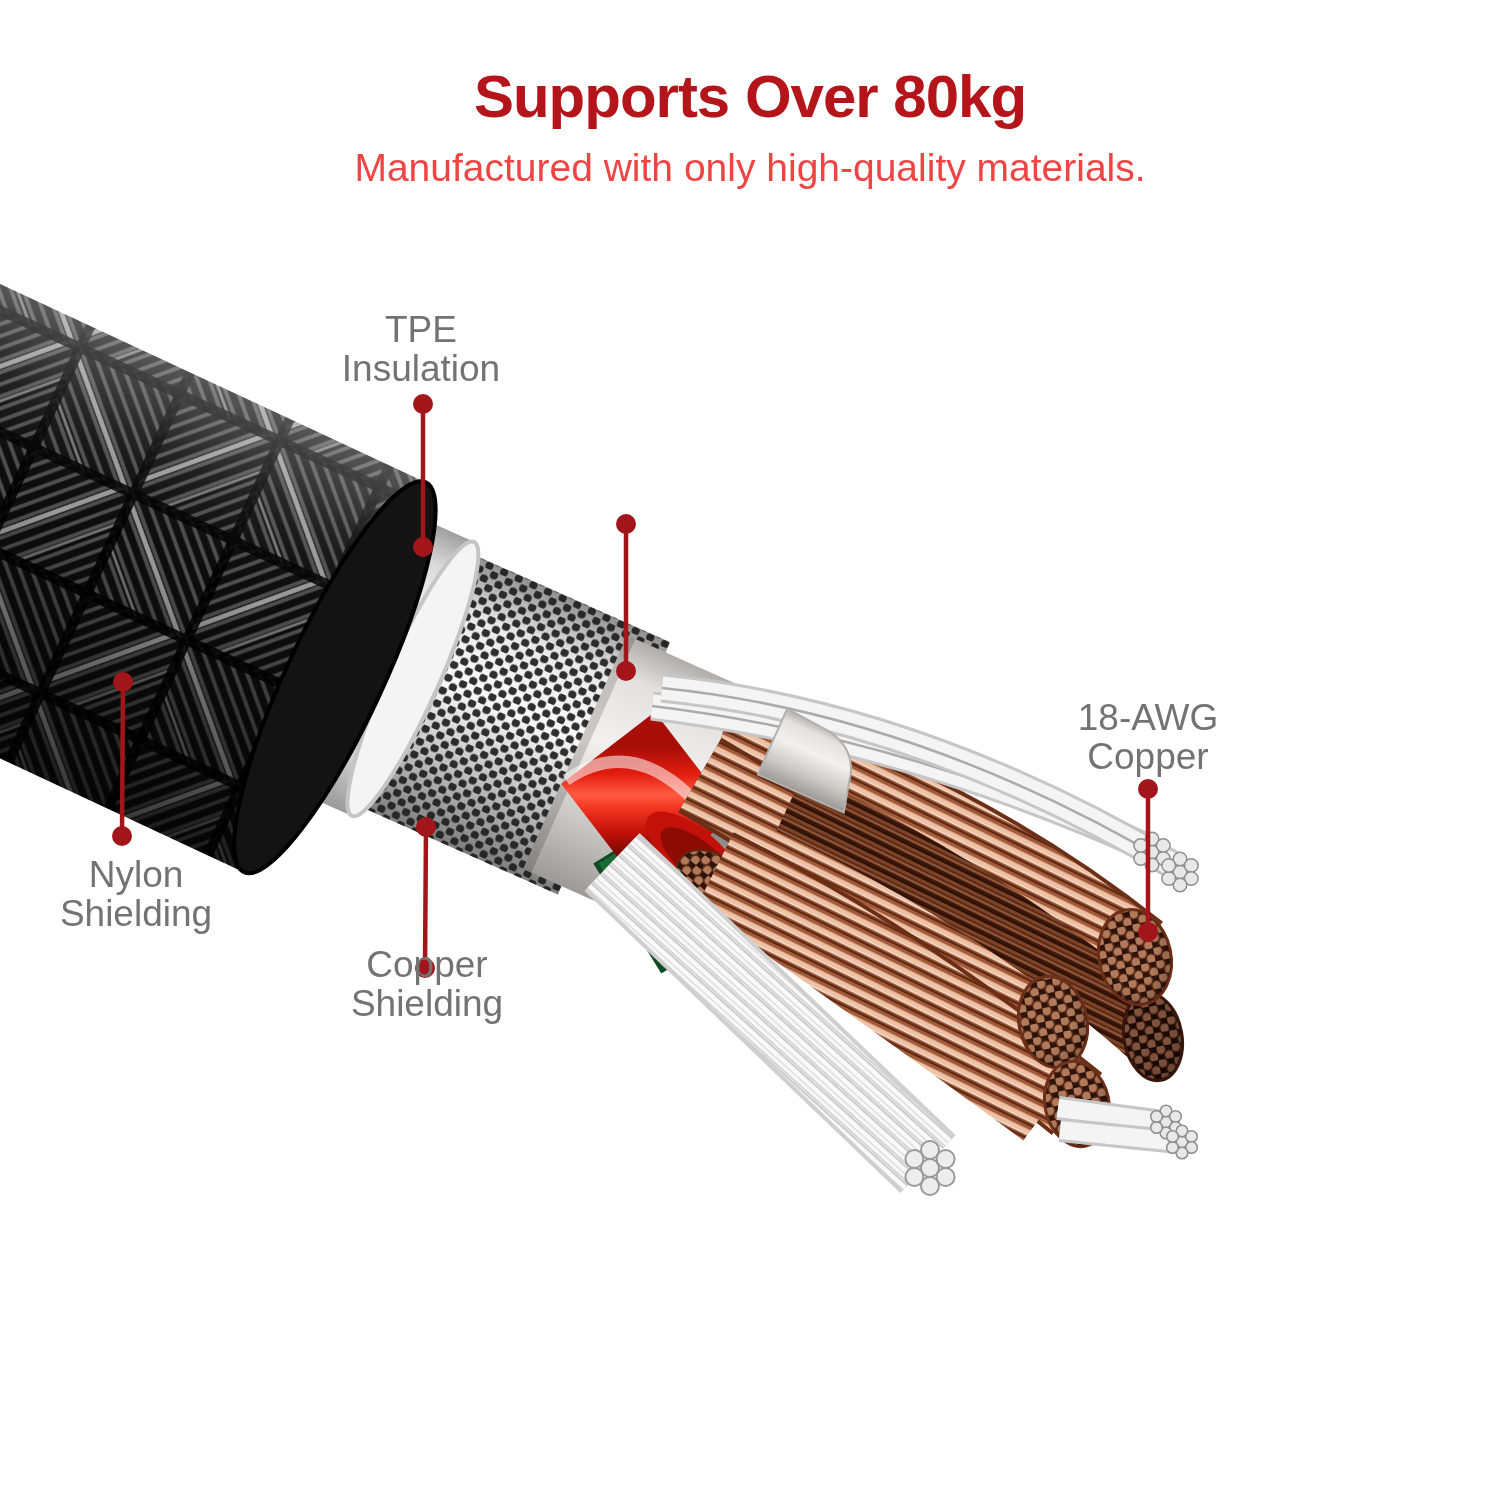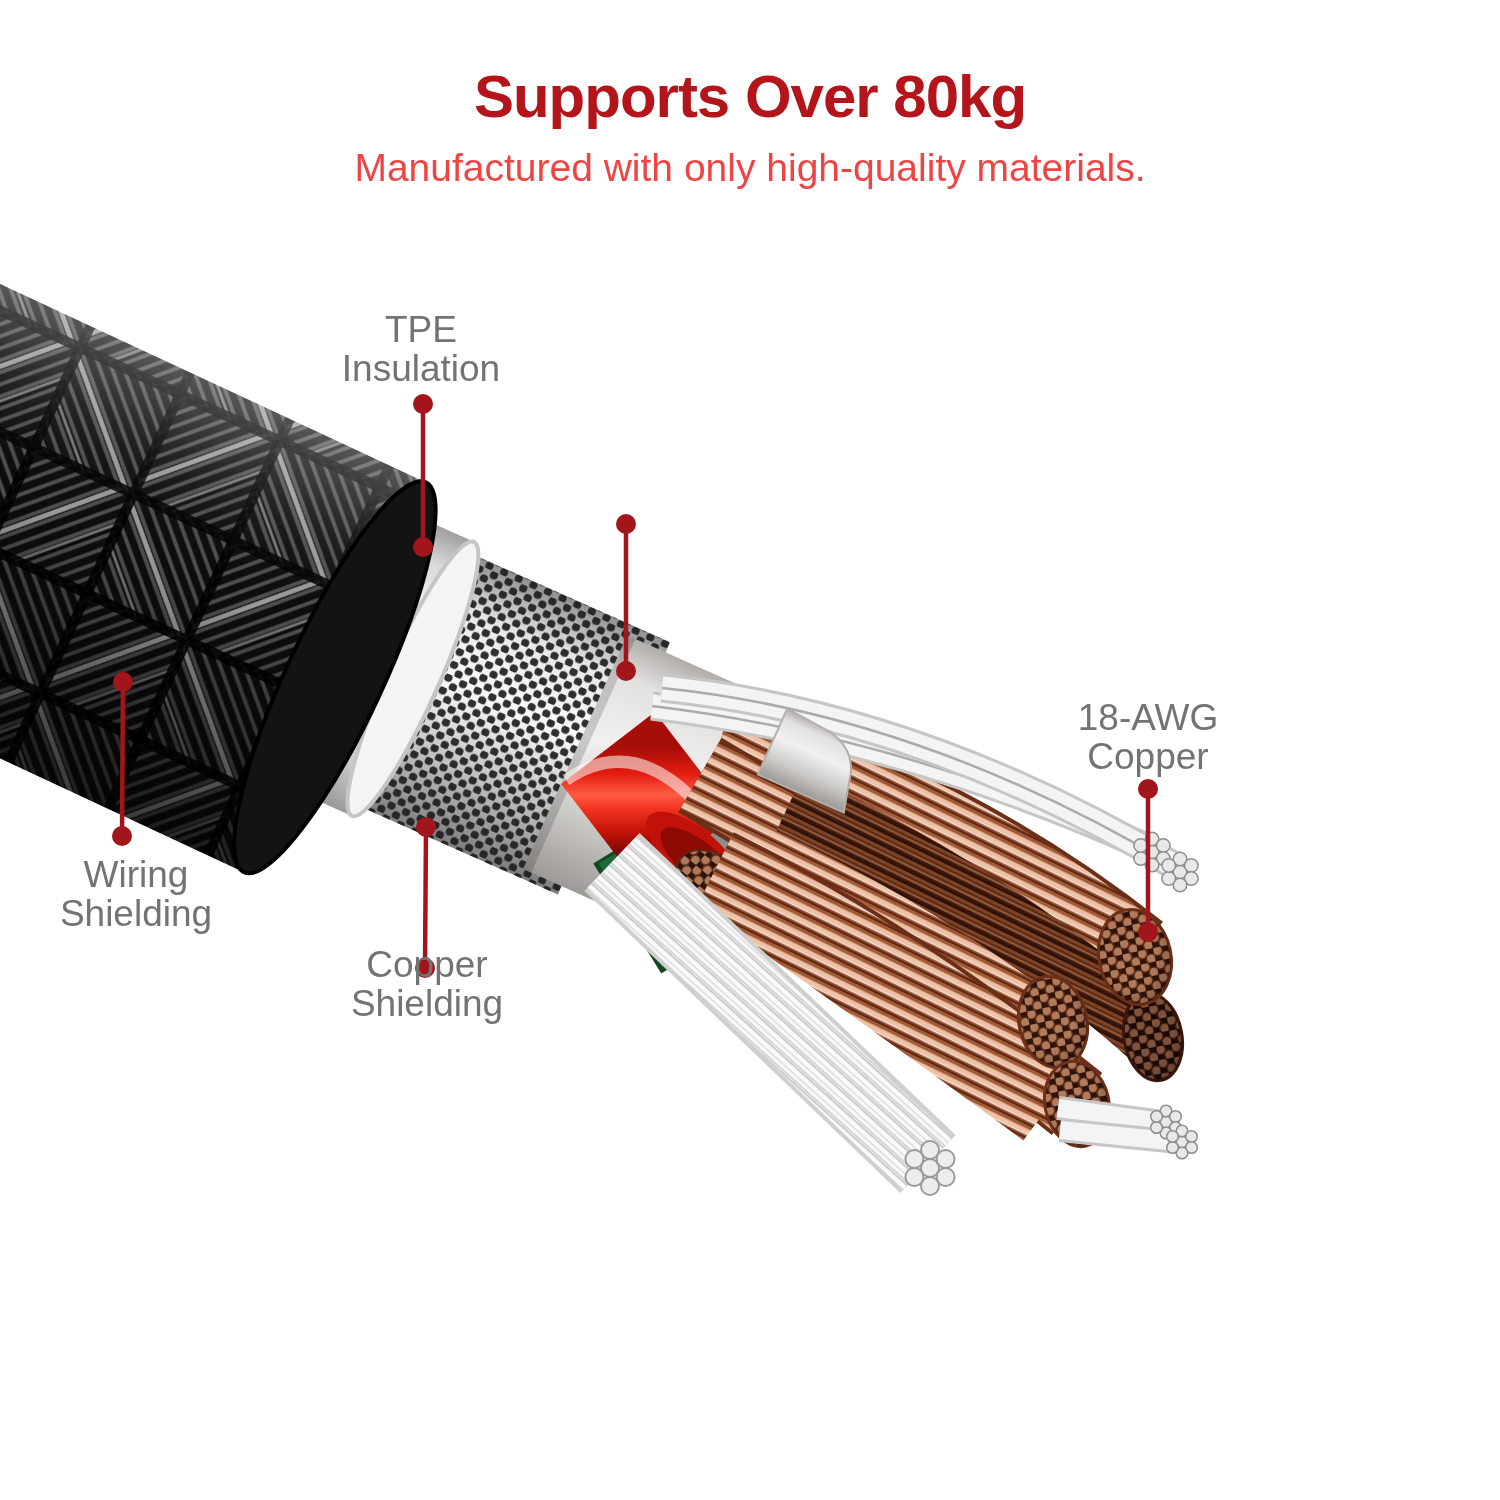--- a/index.html
+++ b/index.html
@@ -325,21 +325,21 @@
 
   <div class="callout" id="co-tpe">
     <div>TPE</div>
     <div>Insulation</div>
   </div>
   <div class="callout" id="co-awg">
     <div>18-AWG</div>
     <div>Copper</div>
   </div>
   <div class="callout" id="co-nylon">
-    <div>Wiring</div>
+    <div>Nylon</div>
     <div>Shielding</div>
   </div>
   <div class="callout" id="co-copper">
     <div>Copper</div>
     <div>Shielding</div>
   </div>
 
 </div>
 
 </body></html>

